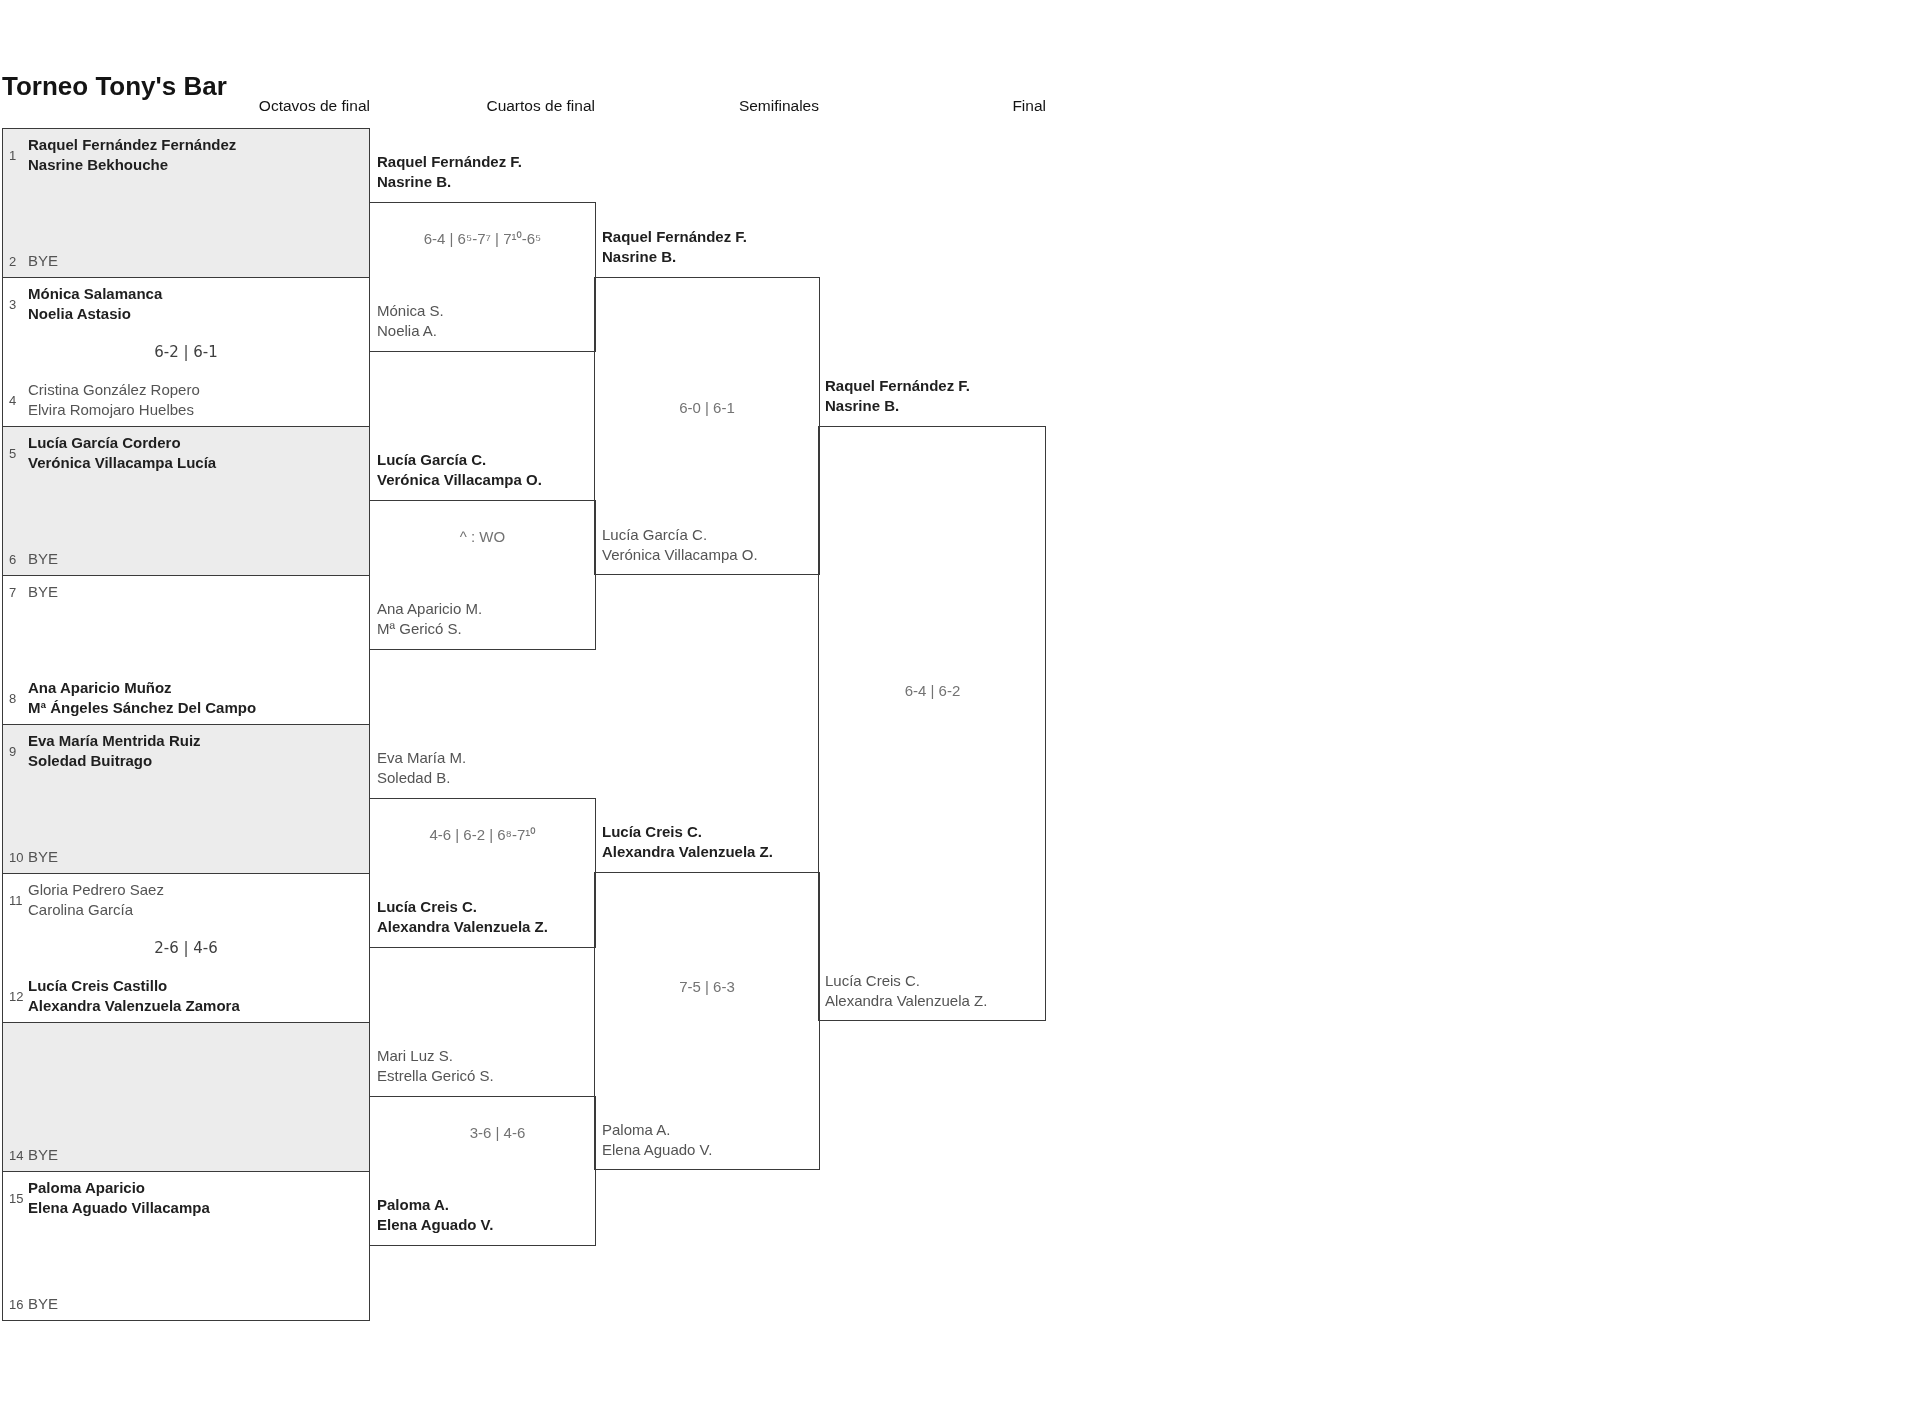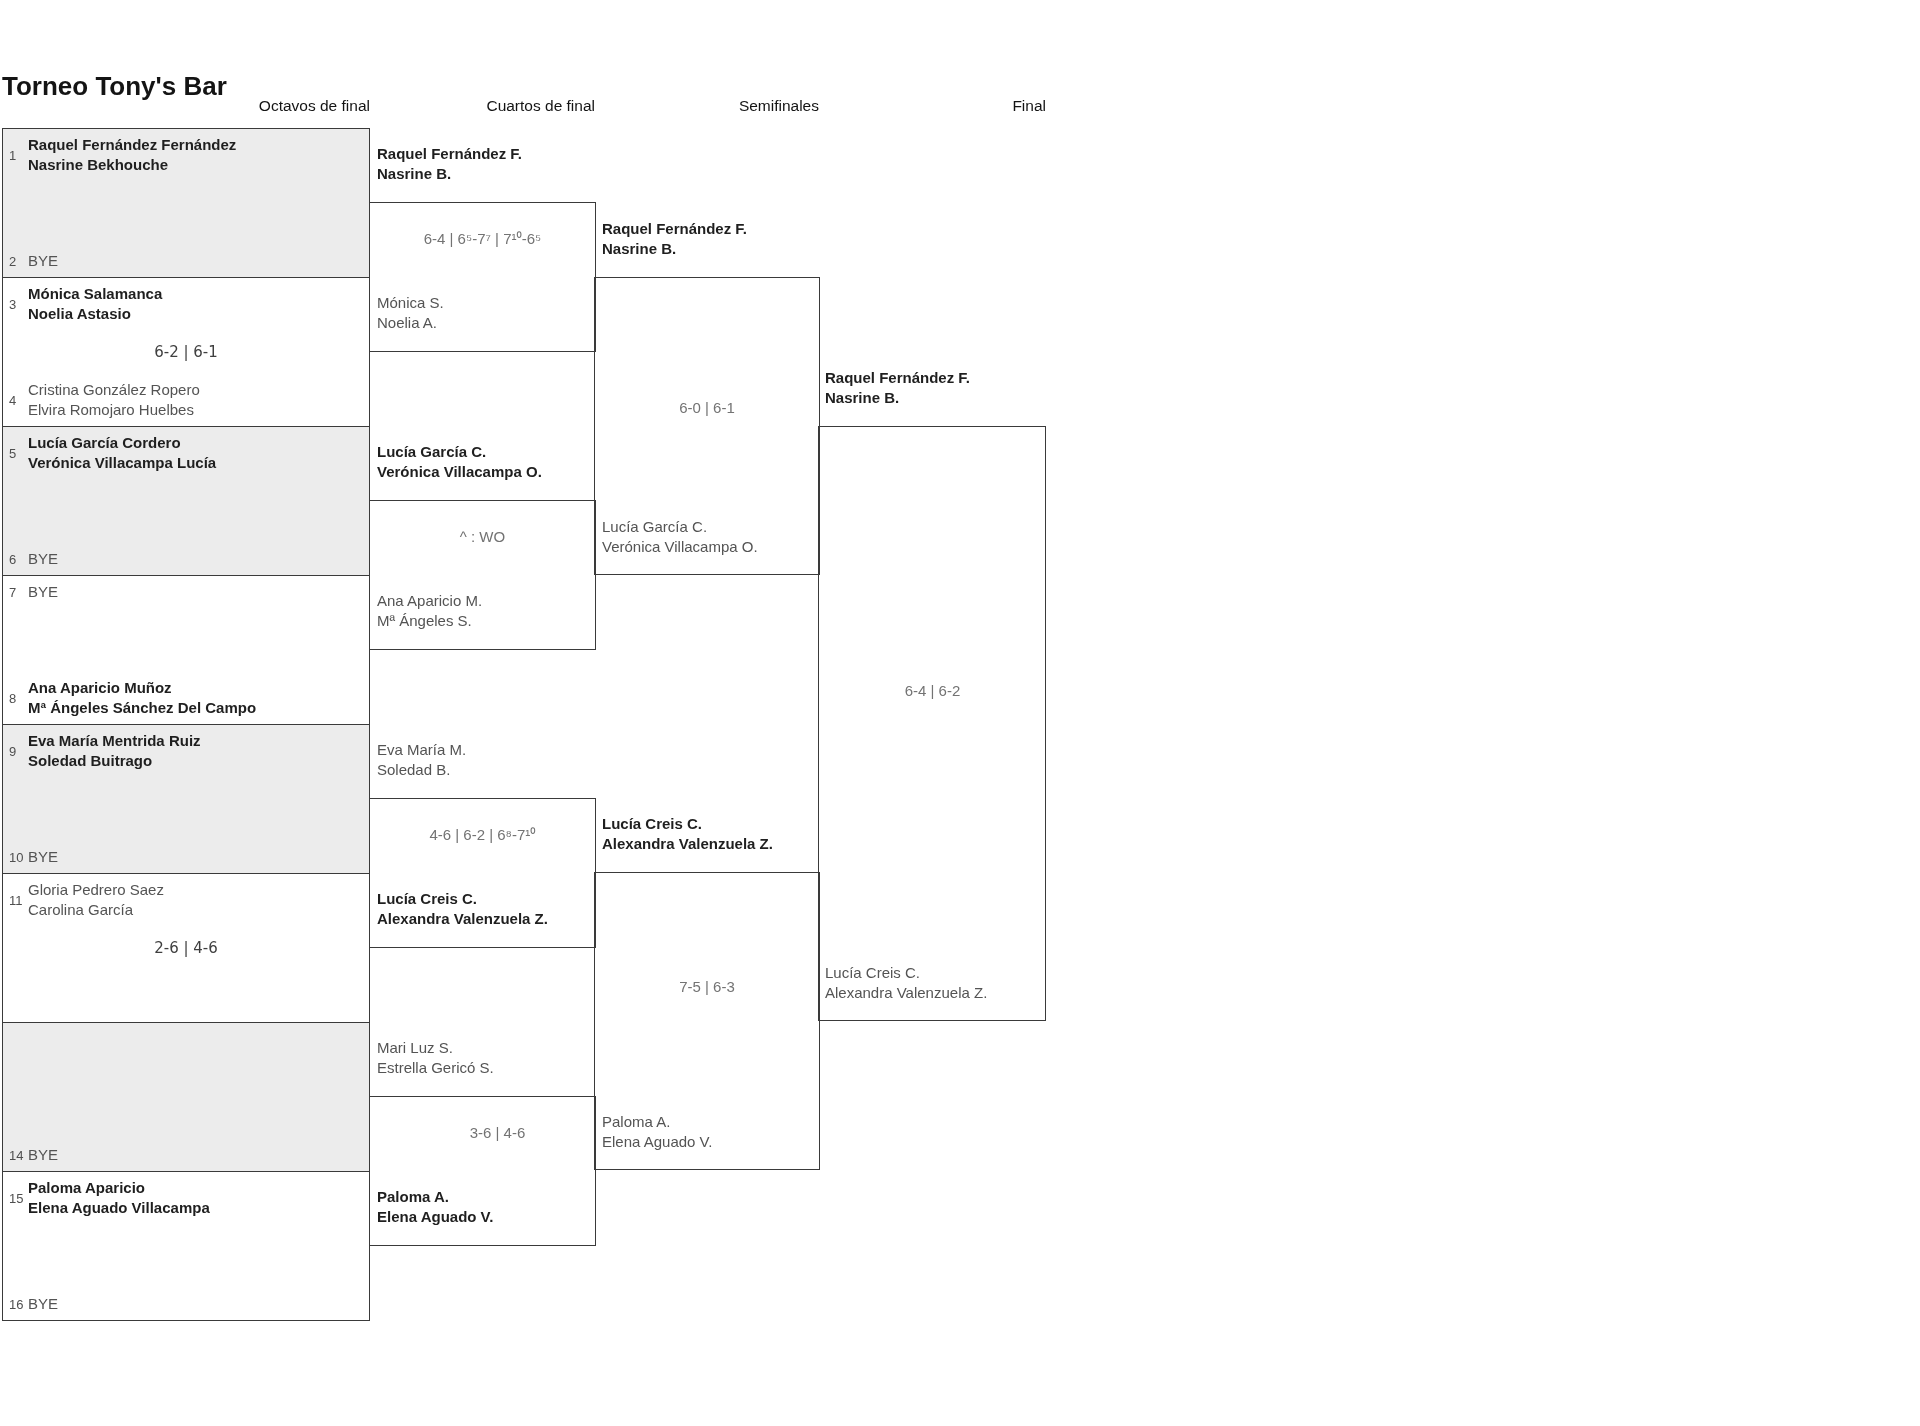--- a/index.html
+++ b/index.html
@@ -22,21 +22,21 @@
   .ln:empty{display:none;}
   .w .ln{font-weight:bold;color:#1f1f1f;}
   .score{position:absolute;text-align:center;font-size:15px;line-height:20px;color:#737373;
          font-family:Liberation Sans, sans-serif;}
   .score:empty{display:none;}
   .score16{position:absolute;left:0;right:0;top:50%;transform:translateY(-50%);
            text-align:center;font-size:15px;color:#3f3f3f;
            font-family:"DejaVu Sans","Liberation Sans",sans-serif;}
   .score16:empty{display:none;}
   .obox{position:absolute;border:1px solid #3a3a3a;box-sizing:border-box;background:transparent;}
-  .team{position:absolute;width:218px;}
+  .team{position:absolute;width:218px;margin-top:8px;}
 </style>
 </head>
 <body>
 
 <div class="page">
 
   <div class="title">
     <div>Torneo Tony's Bar</div>
     <div>Cuadro 3ª F. 3ª Femenina</div>
   </div>
@@ -135,20 +135,27 @@
 
   <div class="m16" style="top:873px;">
     <div class="slot t">
       <span class="seed">11</span>
       <span class="nm">
           <span class="ln">Gloria Pedrero Saez</span>
           <span class="ln">Carolina García</span>
         </span>
     </div>
     <div class="score16">2-6 | 4-6</div>
+    <div class="slot b w">
+      <span class="seed">12</span>
+      <span class="nm">
+          <span class="ln">Lucía Creis Castillo</span>
+          <span class="ln">Alexandra Valenzuela Zamora</span>
+        </span>
+    </div>
   </div>
 
   <div class="m16 g" style="top:1022px;">
 
     <div class="slot b">
       <span class="seed">14</span>
       <span class="nm">
           <span class="ln">BYE</span>
         </span>
     </div>
@@ -183,21 +190,21 @@
   </div>
 
   <div class="obox" style="left:369px;top:500px;width:227px;height:150px;"></div>
   <div class="team w" style="left:377px;top:442px;">
     <span class="ln">Lucía García C.</span>
       <span class="ln">Verónica Villacampa O.</span>
   </div>
   <div class="score" style="left:370px;top:527px;width:225px;">^ : WO</div>
   <div class="team" style="left:377px;top:591px;">
     <span class="ln">Ana Aparicio M.</span>
-      <span class="ln">Mª Ángeles S.</span>
+      <span class="ln">Mª Gericó S.</span>
   </div>
 
   <div class="obox" style="left:369px;top:798px;width:227px;height:150px;"></div>
   <div class="team" style="left:377px;top:740px;">
     <span class="ln">Eva María M.</span>
       <span class="ln">Soledad B.</span>
   </div>
   <div class="score" style="left:370px;top:825px;width:225px;">4-6 | 6-2 | 6⁸-7¹⁰</div>
   <div class="team w" style="left:377px;top:889px;">
     <span class="ln">Lucía Creis C.</span>

